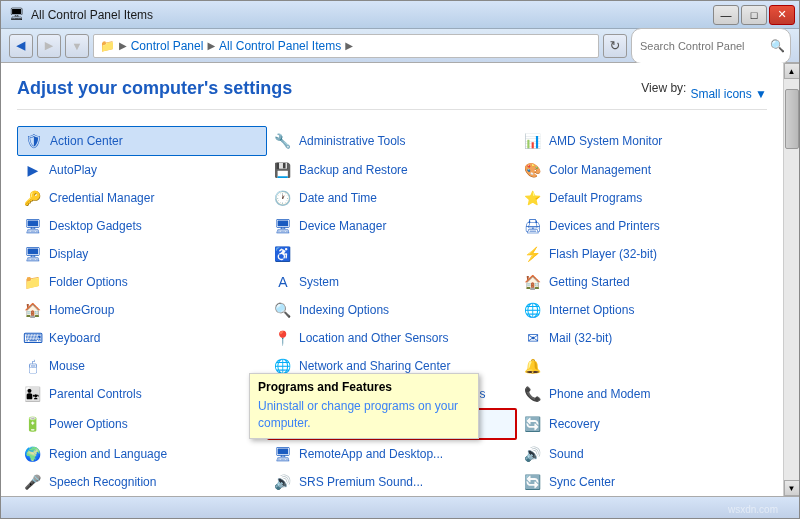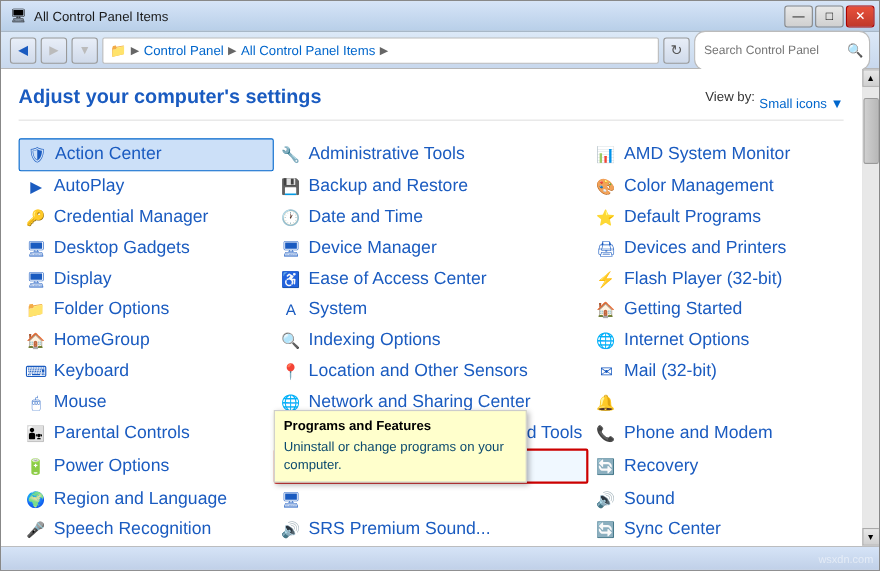--- a/index.html
+++ b/index.html
@@ -246,21 +246,21 @@
       width: 20px;
       height: 20px;
       flex-shrink: 0;
       display: flex;
       align-items: center;
       justify-content: center;
       font-size: 14px;
     }
 
     .item-label {
-      font-size: 16px;
+      font-size: 12px;
       color: #1a5bc0;
     }
 
     
     .scrollbar {
       width: 16px;
       background: #f0f0f0;
       border-left: 1px solid #ccc;
       display: flex;
       flex-direction: column;
@@ -311,40 +311,40 @@
       font-size: 12px;
     }
 
     .tooltip-title {
       font-weight: bold;
       color: #000;
       margin-bottom: 4px;
     }
 
     .tooltip-text {
-      color: #0c4a6e;
+      color: #3b82f6;
       line-height: 1.4;
     }
 
     
     .status-bar {
       height: 22px;
       background: linear-gradient(to bottom, #d6e4f7, #c0d0e8);
       border-top: 1px solid #aaa;
       display: flex;
       align-items: center;
       padding: 0 8px;
       font-size: 11px;
       color: #333;
     }
 
     .watermark {
       position: fixed;
       bottom: 4px;
-      right: 6px;
+      right: 22px;
       font-size: 10px;
       color: rgba(255,255,255,0.5);
       margin-top: 20px;
     }
   </style>
 </head>
 <body>
 
 <div class="window">
 
@@ -442,21 +442,20 @@
           <div class="item">
             <span class="item-icon">🖨</span>
             <span class="item-label">Devices and Printers</span>
           </div>
           <div class="item">
             <span class="item-icon">🖥</span>
             <span class="item-label">Display</span>
           </div>
           <div class="item">
             <span class="item-icon">♿</span>
-            <span class="item-label">Ease of Access Center</span>
           </div>
           <div class="item">
             <span class="item-icon">⚡</span>
             <span class="item-label">Flash Player (32-bit)</span>
           </div>
           <div class="item">
             <span class="item-icon">📁</span>
             <span class="item-label">Folder Options</span>
           </div>
           <div class="item">
@@ -525,20 +524,21 @@
           <div class="item">
             <span class="item-icon">🔄</span>
             <span class="item-label">Recovery</span>
           </div>
           <div class="item">
             <span class="item-icon">🌍</span>
             <span class="item-label">Region and Language</span>
           </div>
           <div class="item">
             <span class="item-icon">🖥</span>
+            <span class="item-label">RemoteApp and Desktop...</span>
           </div>
           <div class="item">
             <span class="item-icon">🔊</span>
             <span class="item-label">Sound</span>
           </div>
           <div class="item">
             <span class="item-icon">🎤</span>
             <span class="item-label">Speech Recognition</span>
           </div>
           <div class="item">

